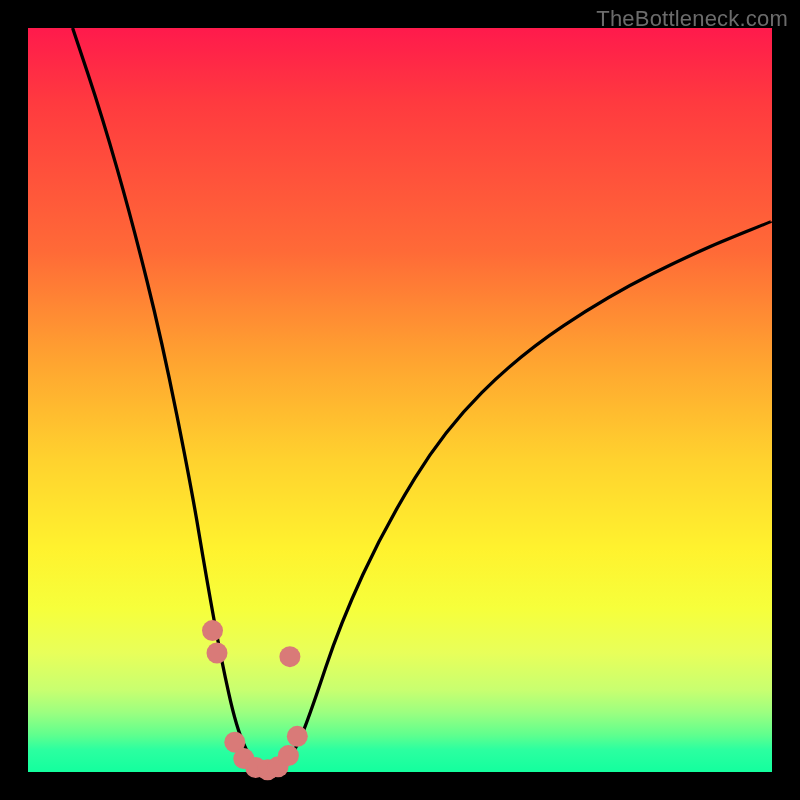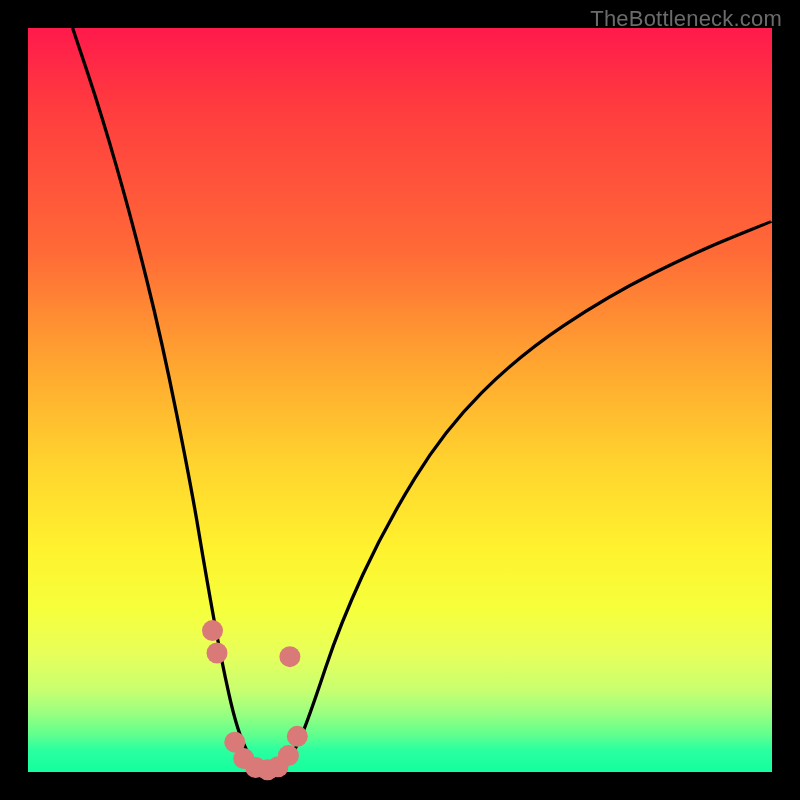--- a/index.html
+++ b/index.html
@@ -39,21 +39,21 @@
       #c8ff70 89%,
       #9cff80 92%,
       #60ff8e 95%,
       #2cffa0 97%,
       #13ff9e 100%
     );
   }
   .watermark {
     position: absolute;
     top: 6px;
-    right: 18px;
+    right: 12px;
     color: #6b6b6b;
     font-size: 22px;
     letter-spacing: 0.2px;
     z-index: 5;
   }
   svg.curve {
     position: absolute;
     left: 0;
     top: 0;
     width: 744px;

